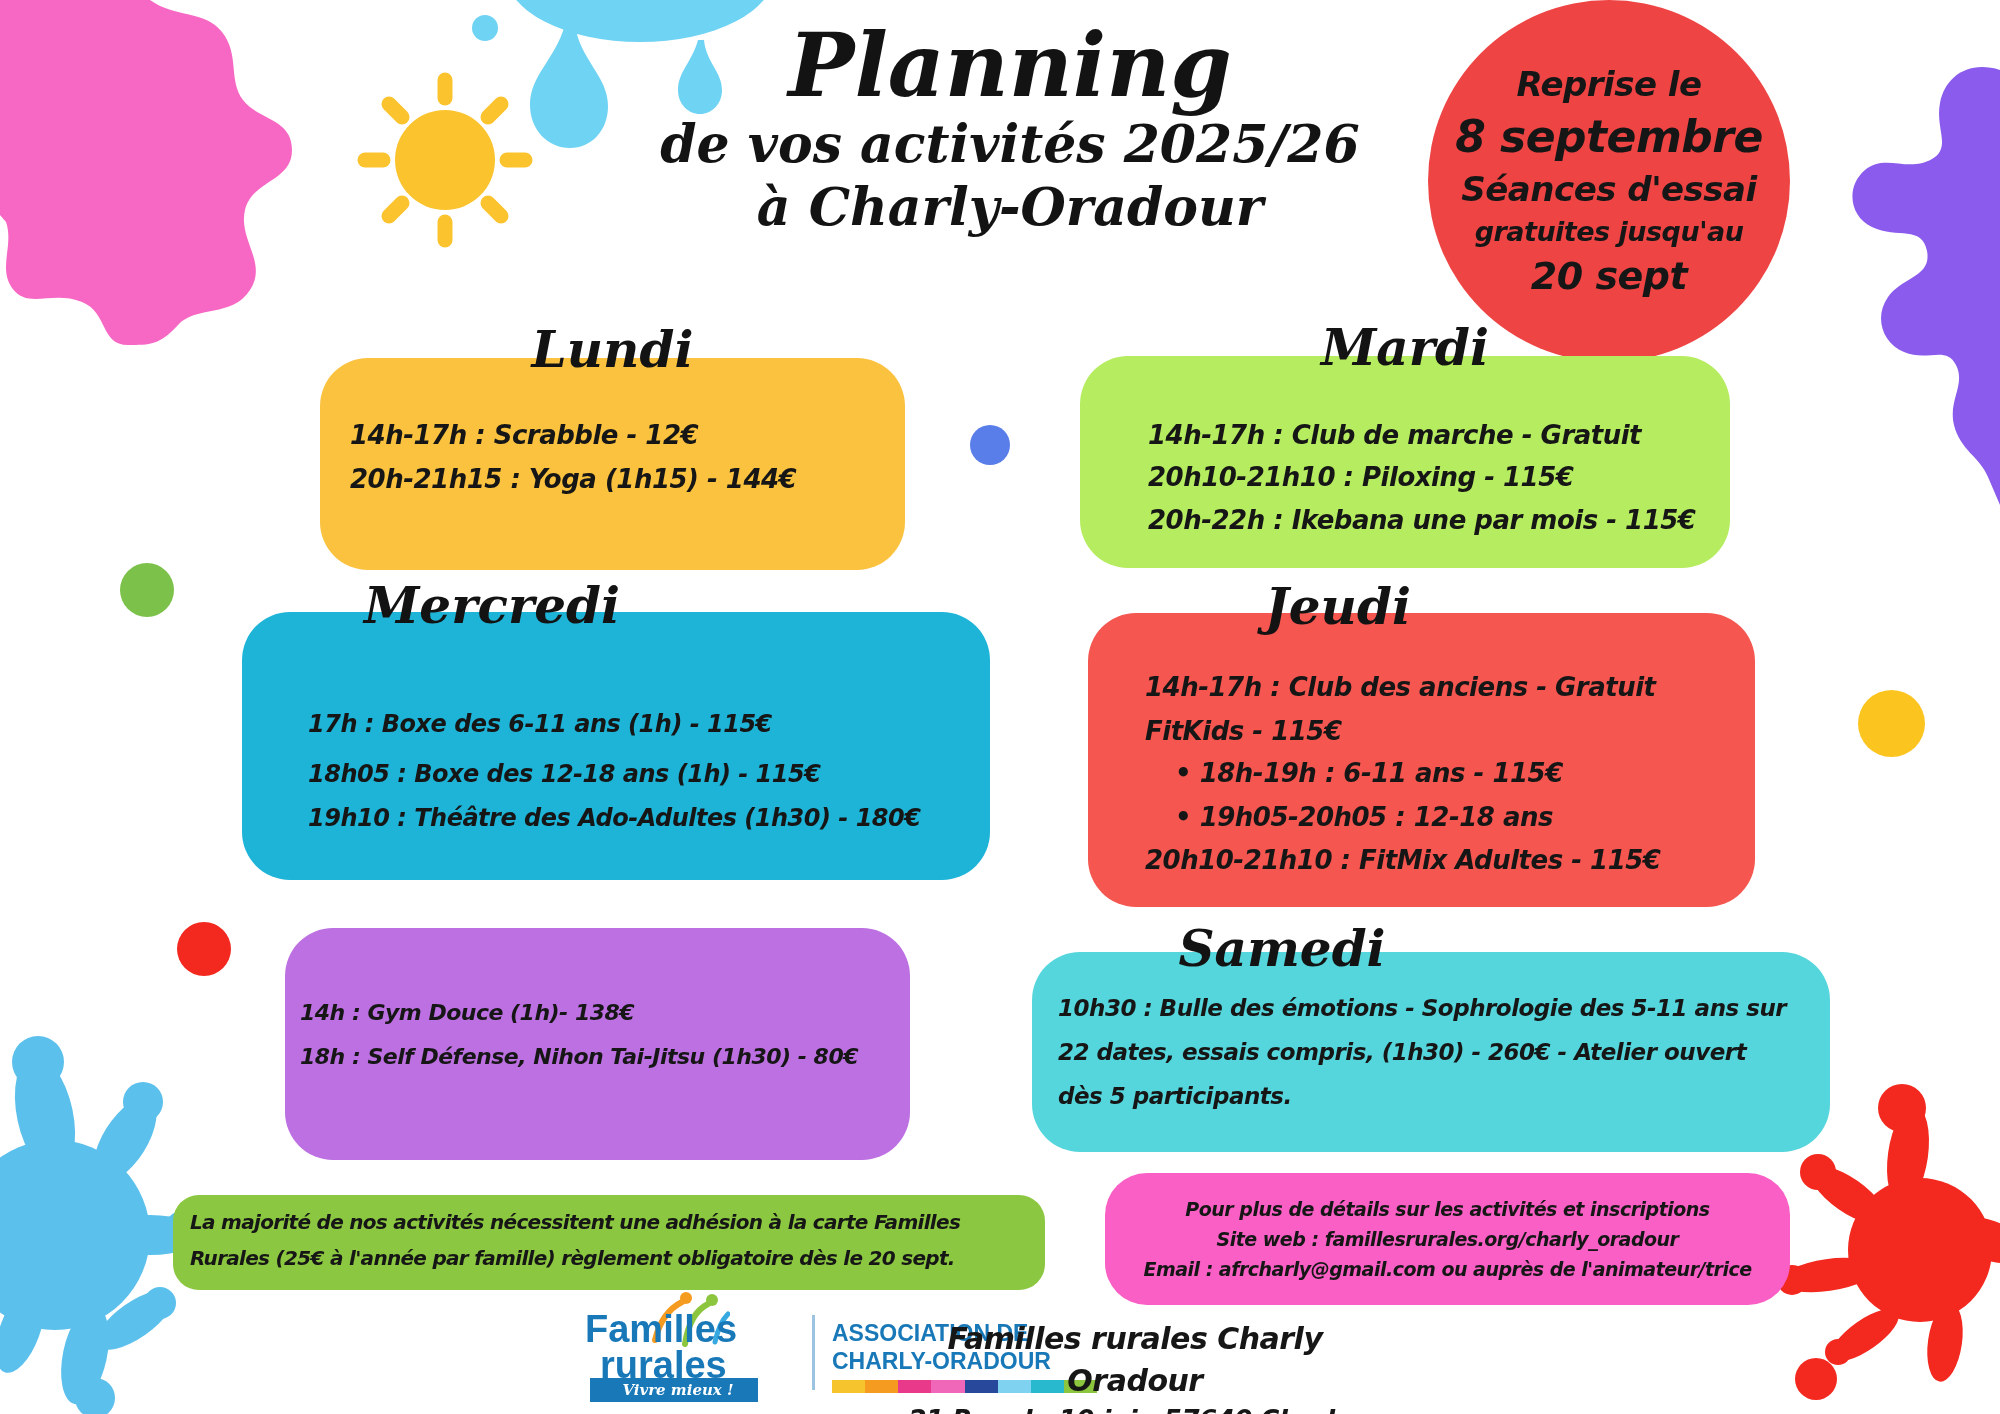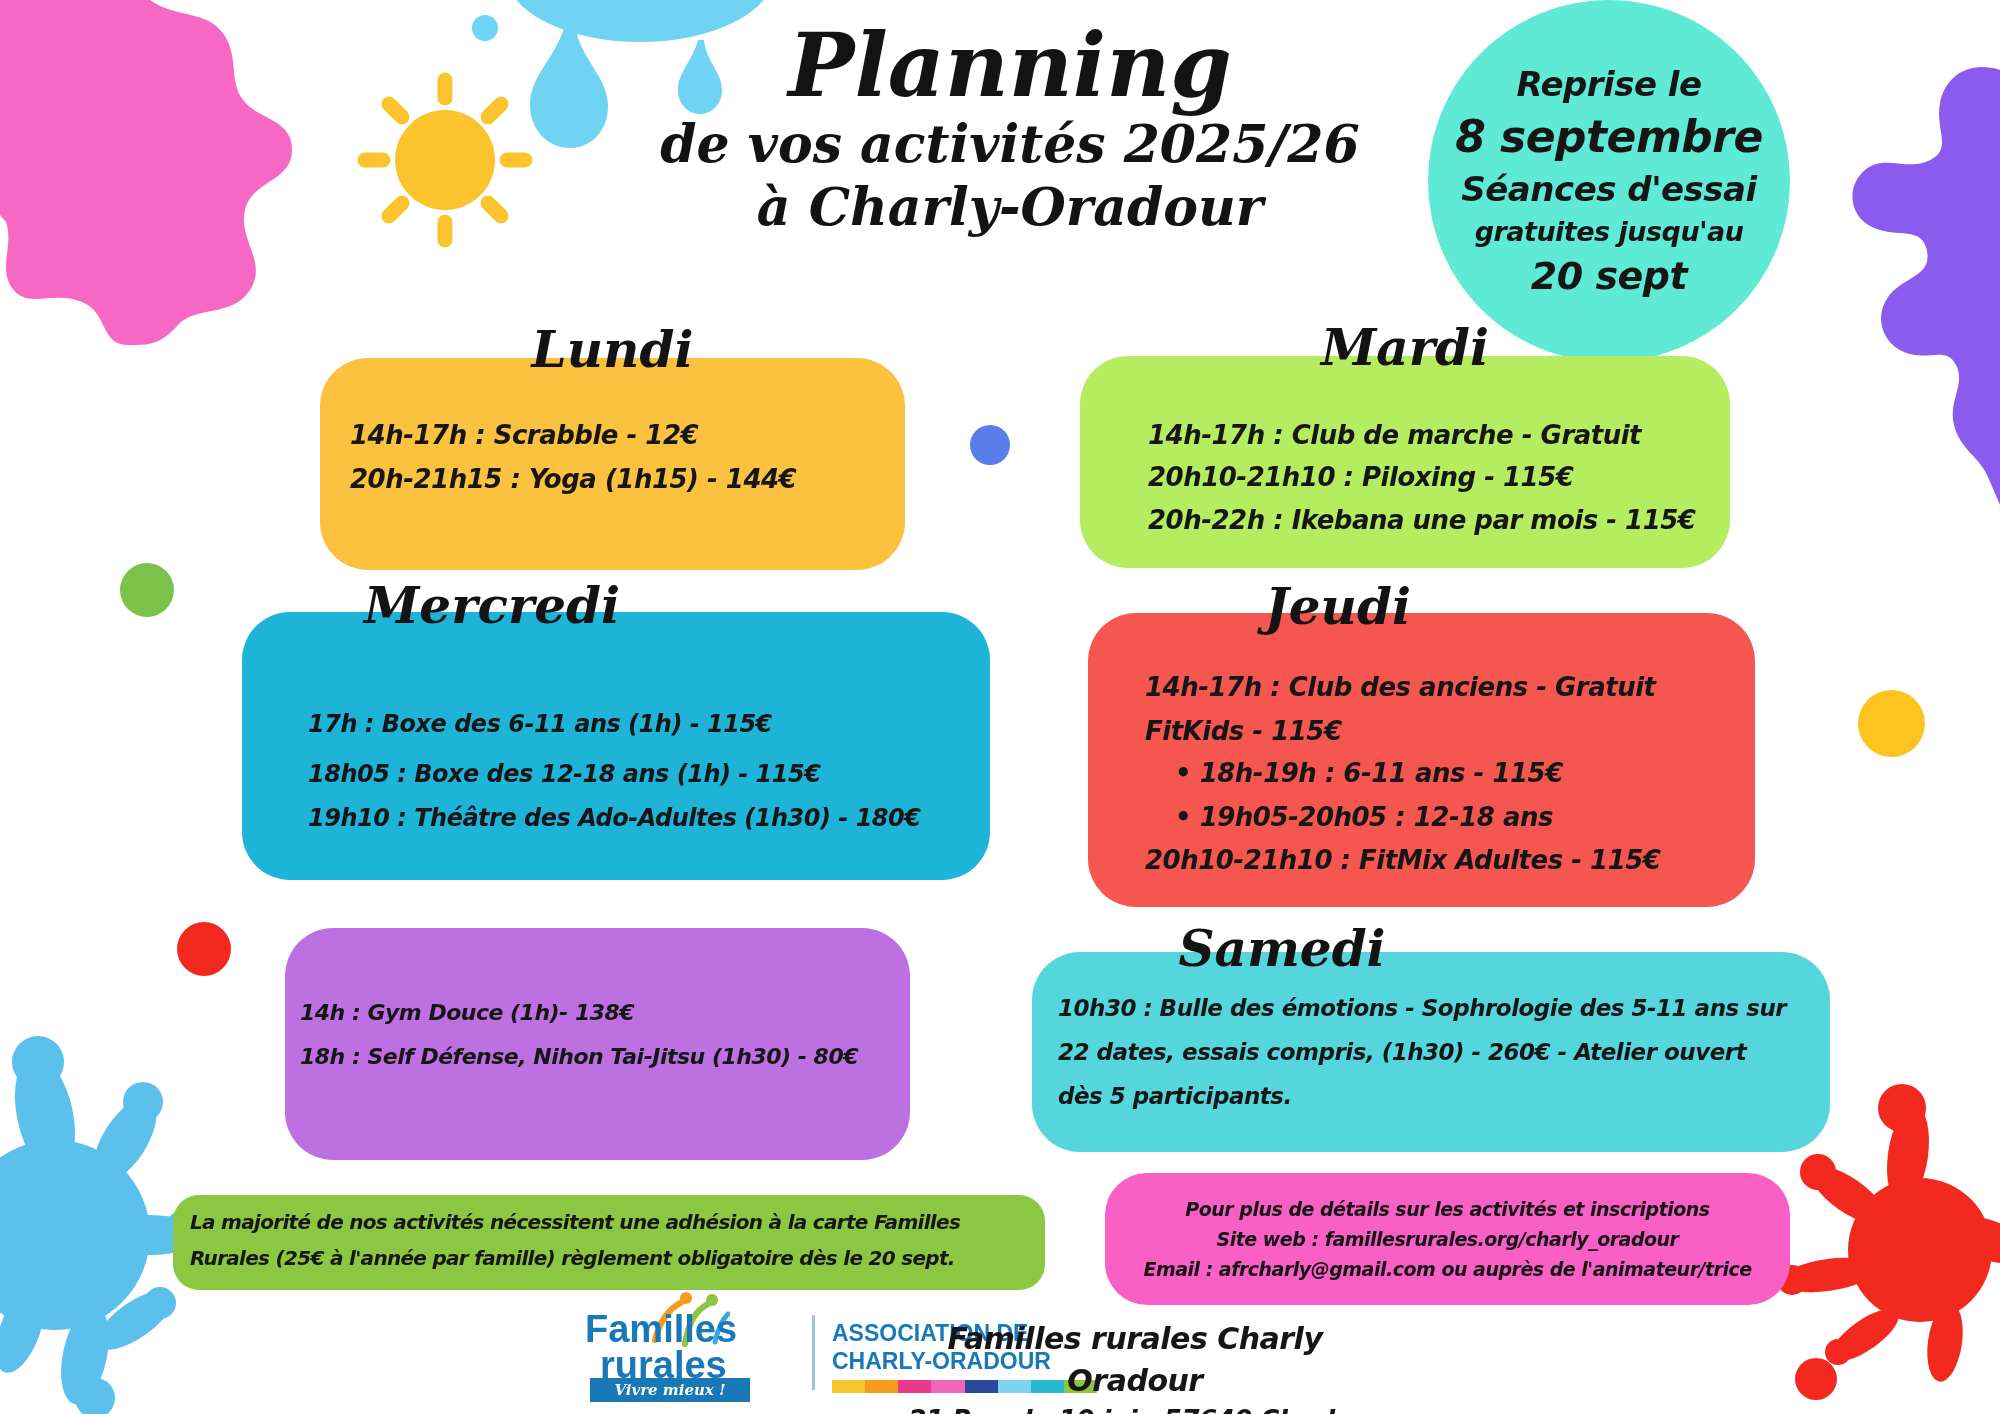--- a/index.html
+++ b/index.html
@@ -43,20 +43,21 @@
     display:flex; flex-direction:column; align-items:center; justify-content:center;
     row-gap:8px; text-align:center;
   }
   .note-pink .pline { font-size:19px; white-space:nowrap; }
   .logo-text { position:absolute; color:#1878B8; font-weight:bold; font-family:"Liberation Sans", sans-serif; }
   .tagline {
     position:absolute; left:590px; top:1378px; width:160px; height:24px;
     background:#1878B8; color:#ffffff; font-style:italic; font-weight:bold;
     font-size:15px; text-align:center; line-height:24px;
     font-family:"DejaVu Serif", serif;
+    padding-left:8px;
   }
   .stripe { position:absolute; left:832px; top:1380px; width:265px; height:13px; display:flex; }
   .stripe span { flex:1; }
   .address { position:absolute; left:885px; top:1318px; width:500px; text-align:center; }
   .address .a1 { font-size:30px; line-height:1.4; }
   .address .a2 { font-size:26px; line-height:1.4; }
 </style>
 </head>
 <body>
 
@@ -139,21 +140,21 @@
     </g>
   </svg>
   <div class="dot" style="left:1795px;top:1358px;width:42px;height:42px;background:#F3281E;"></div>
 
   <div class="header-title">
     <div class="script t1">Planning</div>
     <div class="script t2">de vos activités 2025/26</div>
     <div class="script t3">à Charly-Oradour</div>
   </div>
 
-  <div class="badge" style="background-color: #5eead4; align-items: center;">
+  <div class="badge" style="background-color: #ef4444; align-items: center;">
     <div class="hand b1">Reprise le</div>
     <div class="hand b2">8 septembre</div>
     <div class="hand b3">Séances d'essai</div>
     <div class="hand b4">gratuites jusqu'au</div>
     <div class="hand b5">20 sept</div>
   </div>
 
   <div class="day-bg" style="left: 320px; top: 358px; width: 585px; height: 212px; background-color: rgb(250, 194, 63);"></div>
   <div class="script day-title" style="left:320px;top:322px;width:585px;">Lundi</div>
   <div class="hand item" style="left:350px;top:420px;text-align:center;">14h-17h : Scrabble - 12€</div>

